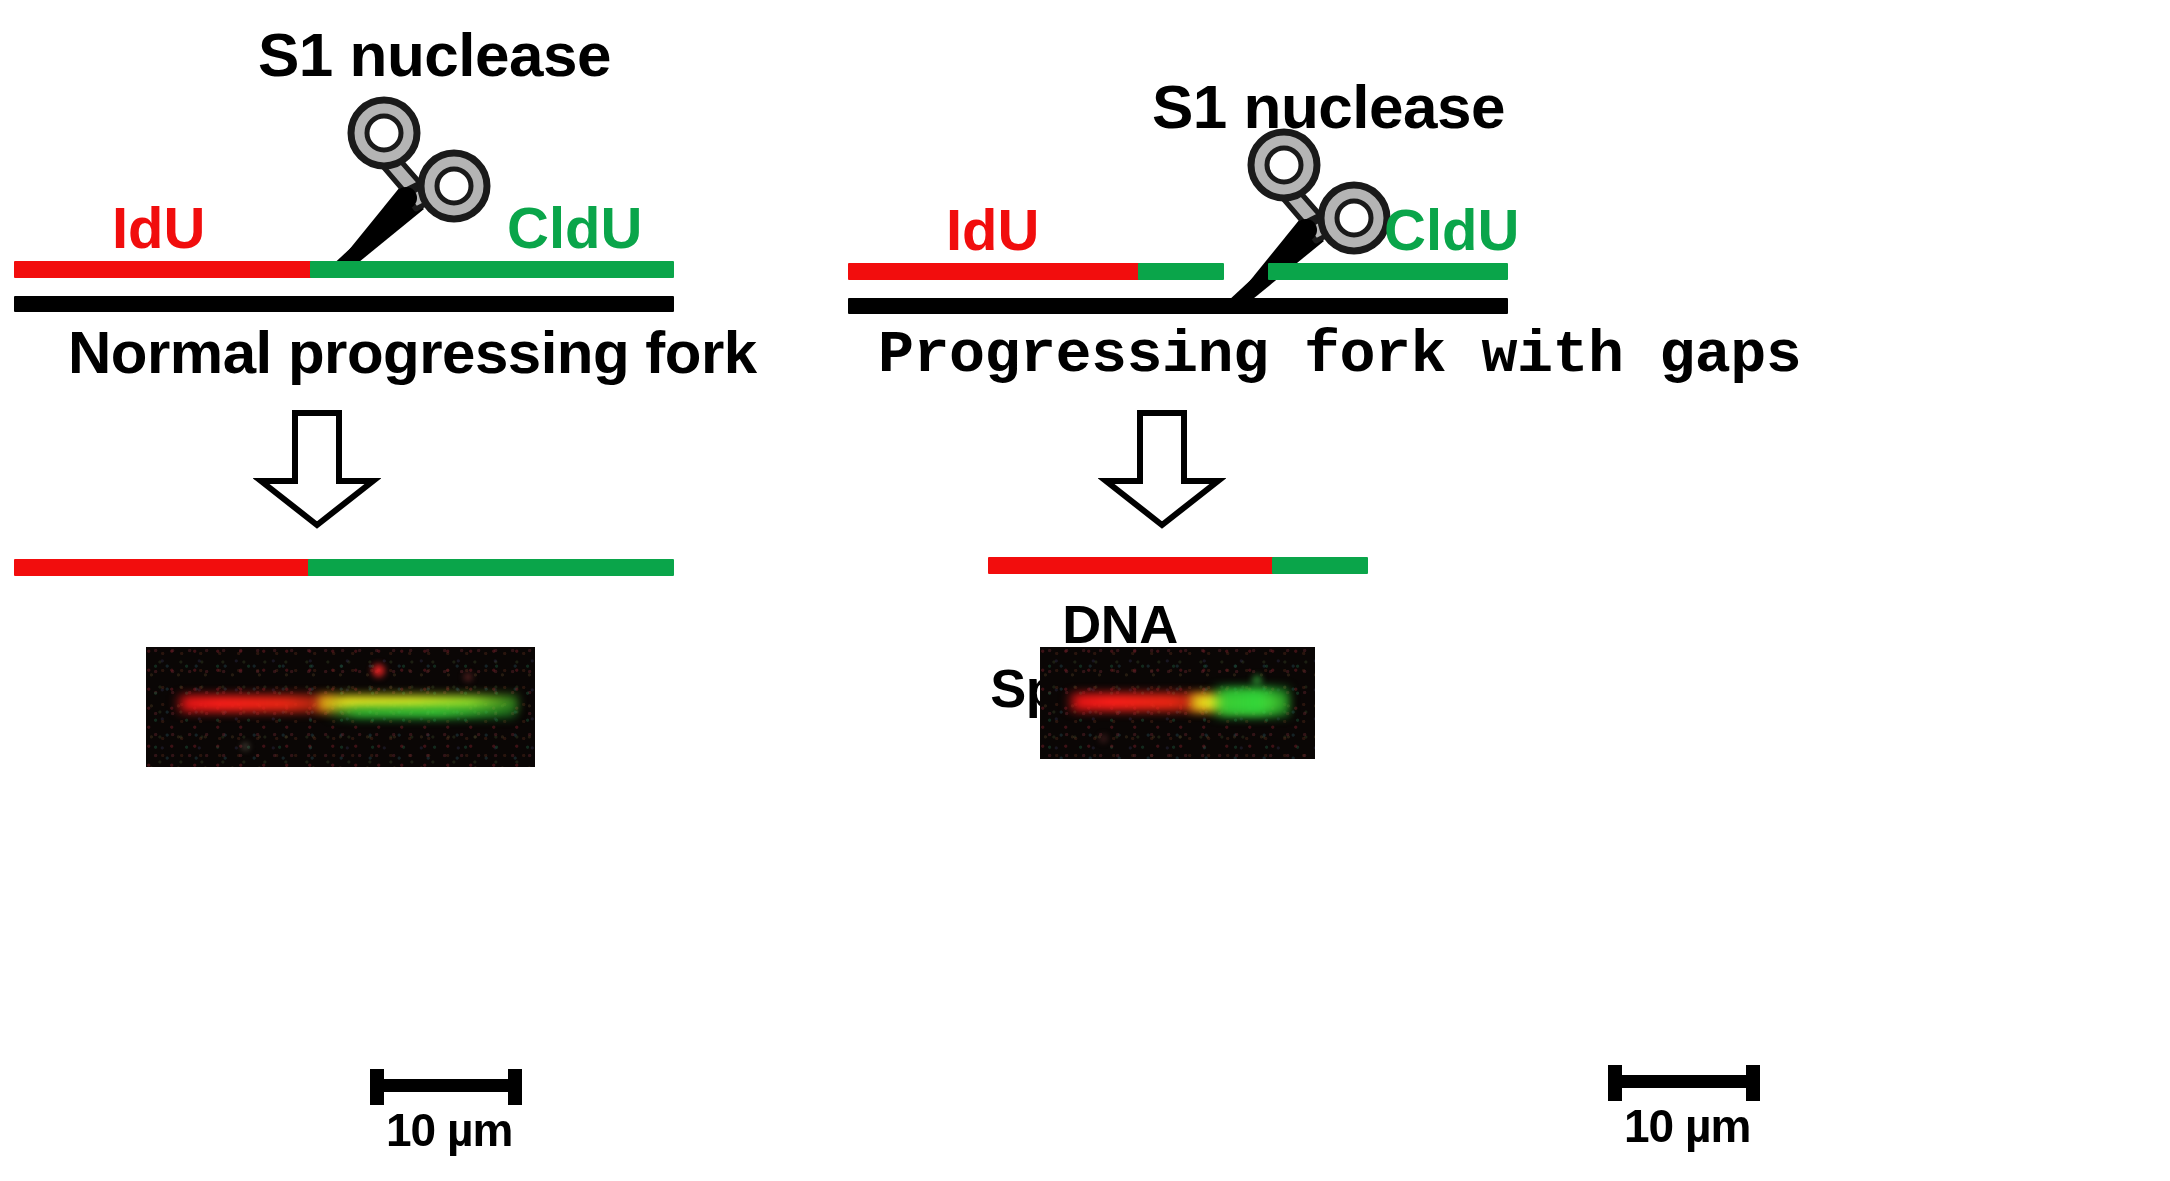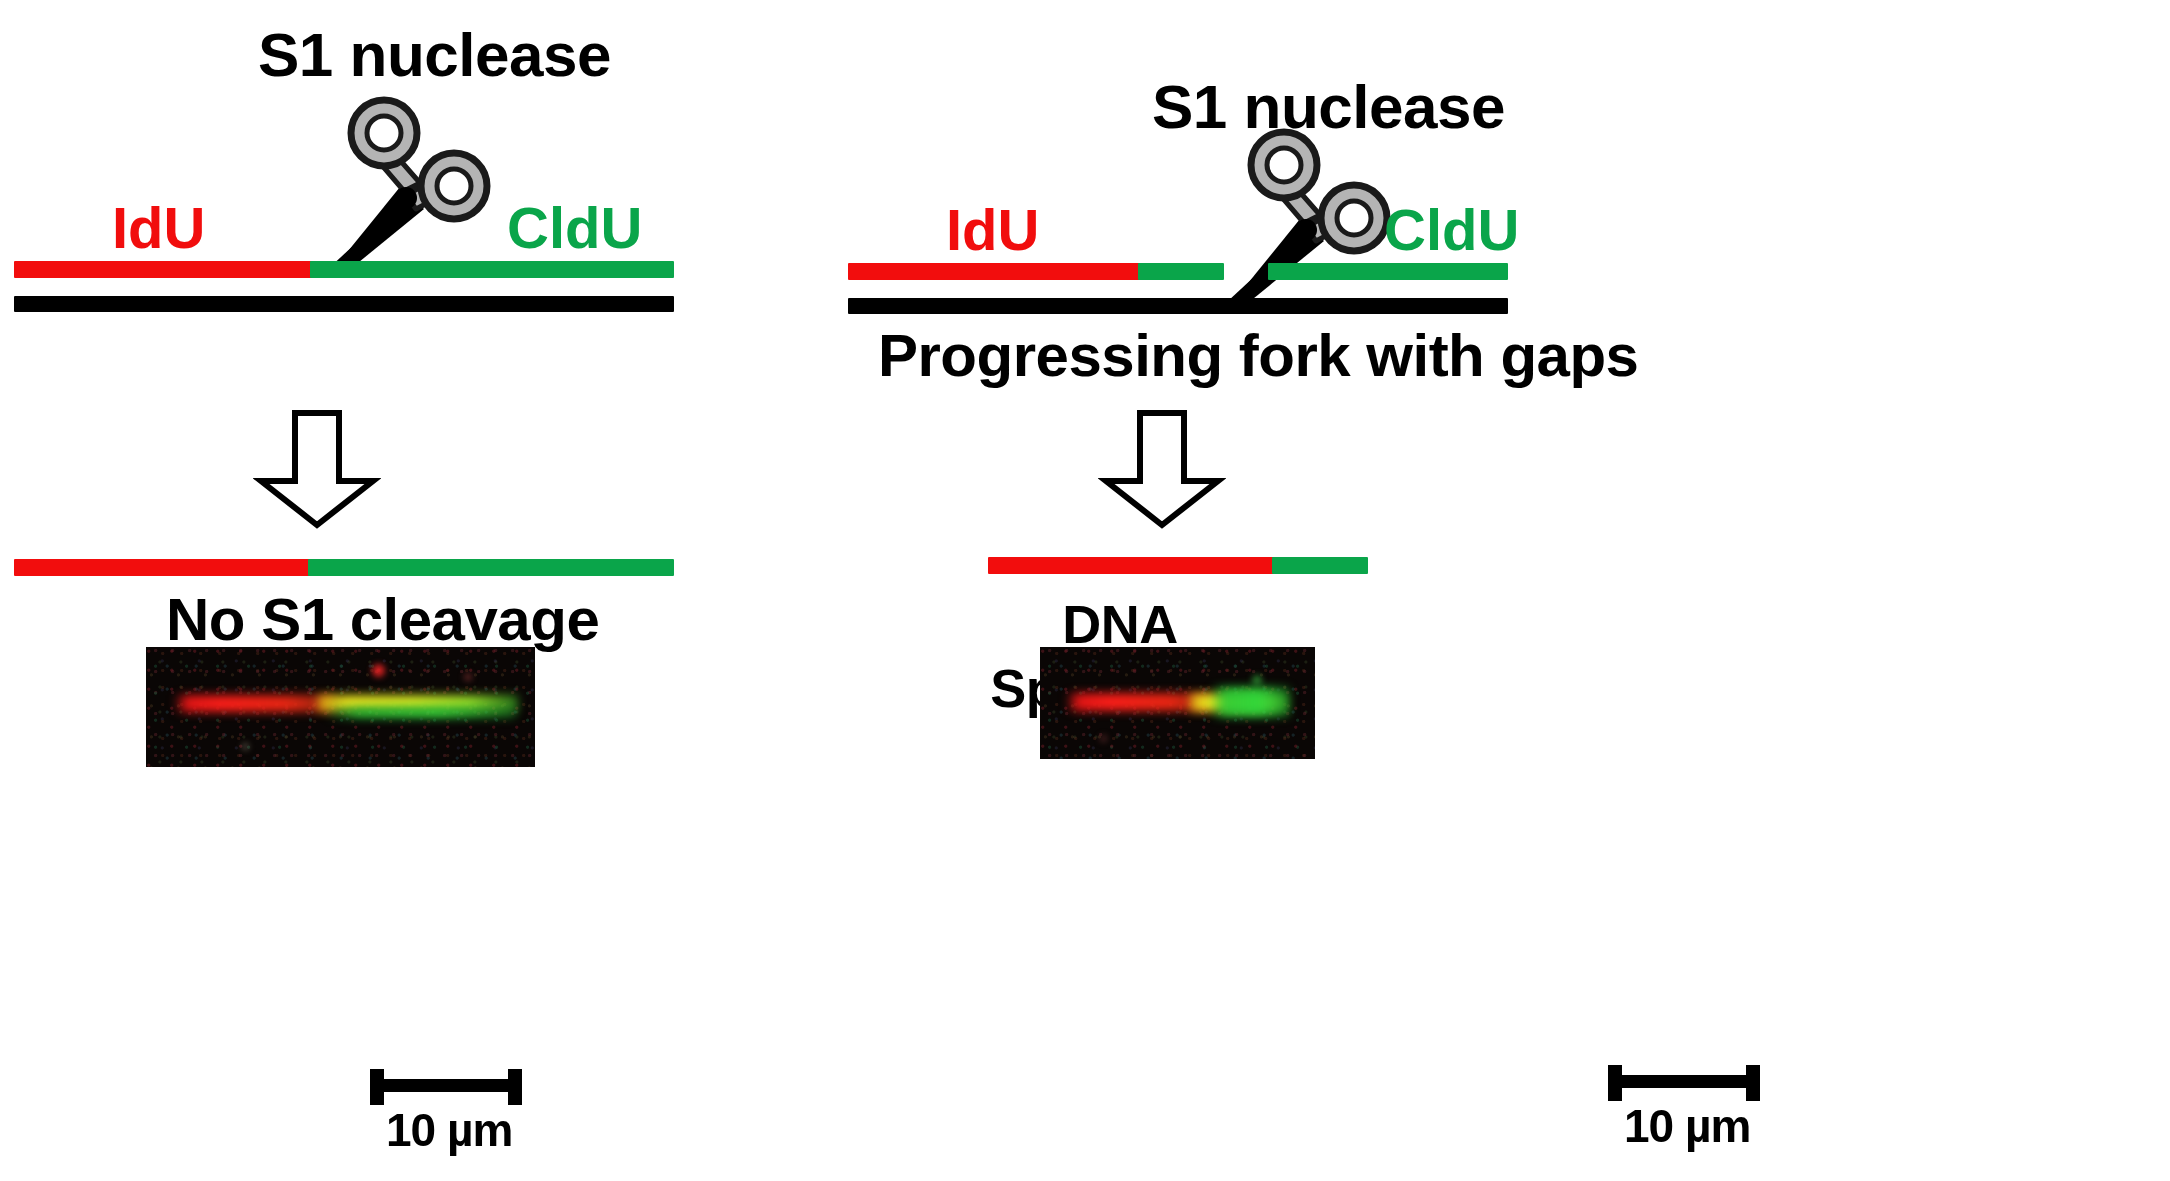--- a/index.html
+++ b/index.html
@@ -152,31 +152,31 @@
       </svg>
     </div>
 
     <div class="abs t-idu" style="left:112px; top:181px;">IdU</div>
     <div class="abs t-cldu" style="left:507px; top:181px;">CldU</div>
 
     <div class="seg seg-red" style="left:14px;  top:248px; width:300px;"></div>
     <div class="seg seg-green" style="left:310px; top:248px; width:364px;"></div>
     <div class="seg seg-black" style="left:14px;  top:283px; width:660px;"></div>
 
+    <div class="abs hdr t-forklabel" style="left:68px; top:305px;">Normal progressing fork</div>
 
     <div class="arrow" style="left:253px; top:396px; width:128px; height:120px;">
       <svg width="128" height="120" viewBox="0 0 128 120" xmlns="http://www.w3.org/2000/svg">
         <polygon points="42,4 86,4 86,72 120,72 64,116 8,72 42,72" fill="#ffffff" stroke="#000000" stroke-width="6" stroke-linejoin="miter"></polygon>
       </svg>
     </div>
 
     <div class="seg seg-red" style="left:14px;  top:546px; width:298px;"></div>
     <div class="seg seg-green" style="left:308px; top:546px; width:366px;"></div>
 
-    <div class="abs hdr t-cleavage" style="left:166px; top:572px;">No S1 cleavage</div>
 
     <div class="micro" style="left:146px; top:634px; width:389px; height:120px;">
       <div class="micro-noise"></div>
       <div class="fiber fiber-red" style="left:28px; top:48px; width:160px; height:17px;"></div>
       <div class="fiber fiber-yellowgreen" style="left:172px; top:48px; width:200px; height:16px;"></div>
       <div class="fiber fiber-greenrim" style="left:178px; top:60px; width:192px; height:11px;"></div>
       <div class="speck" style="left:226px; top:17px; width:13px; height:13px; background:rgba(235,35,35,0.9);"></div>
       <div class="speck" style="left:318px; top:26px; width:8px; height:8px; background:rgba(160,60,60,0.55);"></div>
       <div class="speck" style="left:96px; top:96px; width:7px; height:7px; background:rgba(150,140,120,0.5);"></div>
     </div>
@@ -213,21 +213,21 @@
     </div>
 
     <div class="abs t-idu" style="left:946px; top:183px;">IdU</div>
     <div class="abs t-cldu" style="left:1384px; top:183px;">CldU</div>
 
     <div class="seg seg-red" style="left:848px;  top:250px; width:294px;"></div>
     <div class="seg seg-green" style="left:1138px; top:250px; width:86px;"></div>
     <div class="seg seg-green" style="left:1268px; top:250px; width:240px;"></div>
     <div class="seg seg-black" style="left:848px;  top:285px; width:660px;"></div>
 
-    <div class="abs hdr t-forklabel" style="left:878px; top:308px;">Progressing fork with gaps</div>
+    <div class="abs hdr t-forklabel" style="left:878px; top:308px;font-family:Liberation Mono, monospace;">Progressing fork with gaps</div>
 
     <div class="arrow" style="left:1098px; top:396px; width:128px; height:120px;">
       <svg width="128" height="120" viewBox="0 0 128 120" xmlns="http://www.w3.org/2000/svg">
         <polygon points="42,4 86,4 86,72 120,72 64,116 8,72 42,72" fill="#ffffff" stroke="#000000" stroke-width="6" stroke-linejoin="miter"></polygon>
       </svg>
     </div>
 
 
     <div class="seg seg-red" style="left:988px;  top:544px; width:288px;"></div>
     <div class="seg seg-green" style="left:1272px; top:544px; width:96px;"></div>

